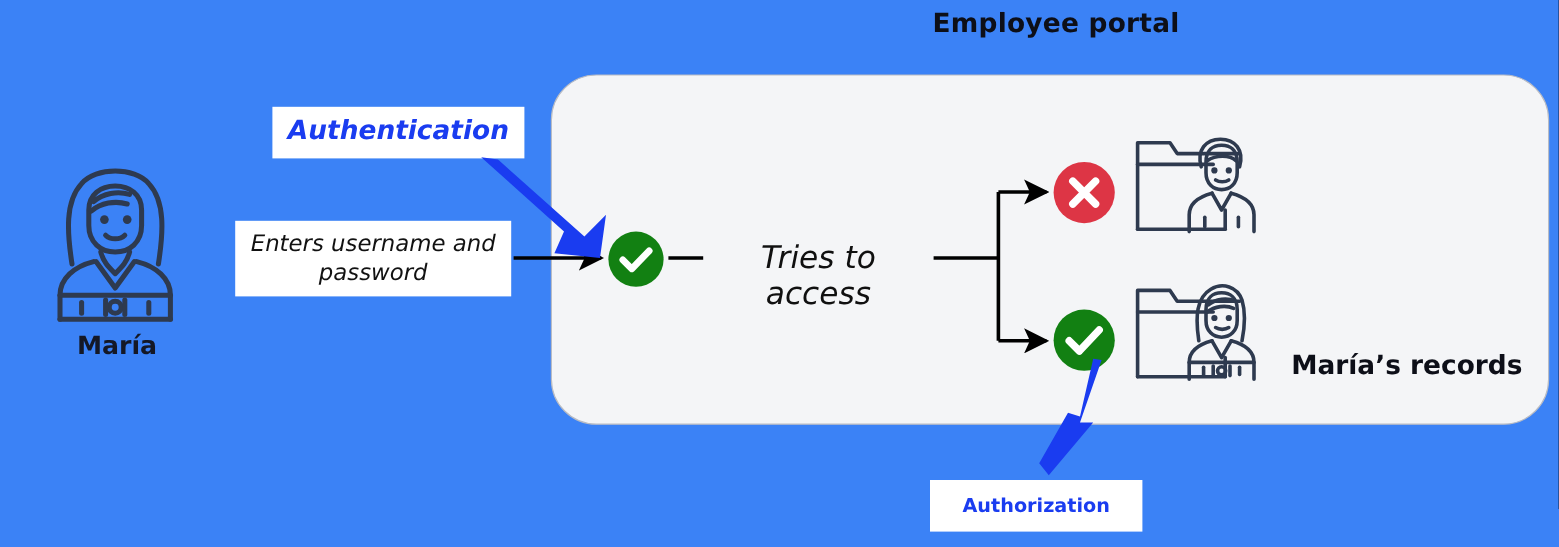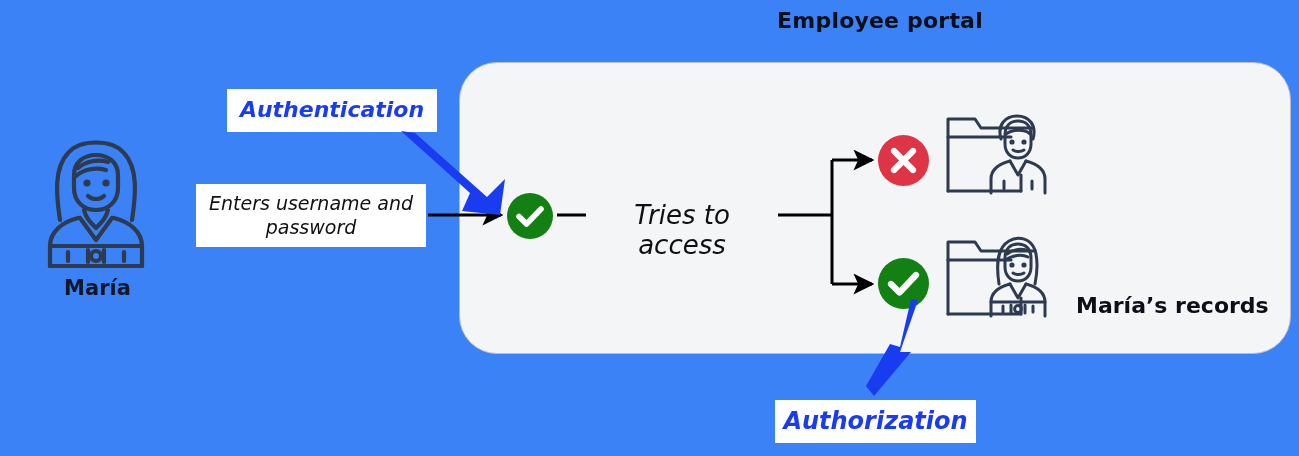--- a/index.html
+++ b/index.html
@@ -87,24 +87,23 @@
     width: 210px;
     height: 43px;
     font-size: 22px;
     font-style: italic;
     font-weight: bold;
     color: #1a3cf0;
   }
   #box-authorization {
     left: 775px;
     top: 400px;
-    width: 201px;
+    width: 177px;
     height: 43px;
-    font-size: 24px;
-    font-style: italic;
+    font-size: 16px;
     font-weight: bold;
     color: #1a3cf0;
   }
 
   
   #label-tries {
     position: absolute;
     left: 592px;
     top: 200px;
     width: 180px;

